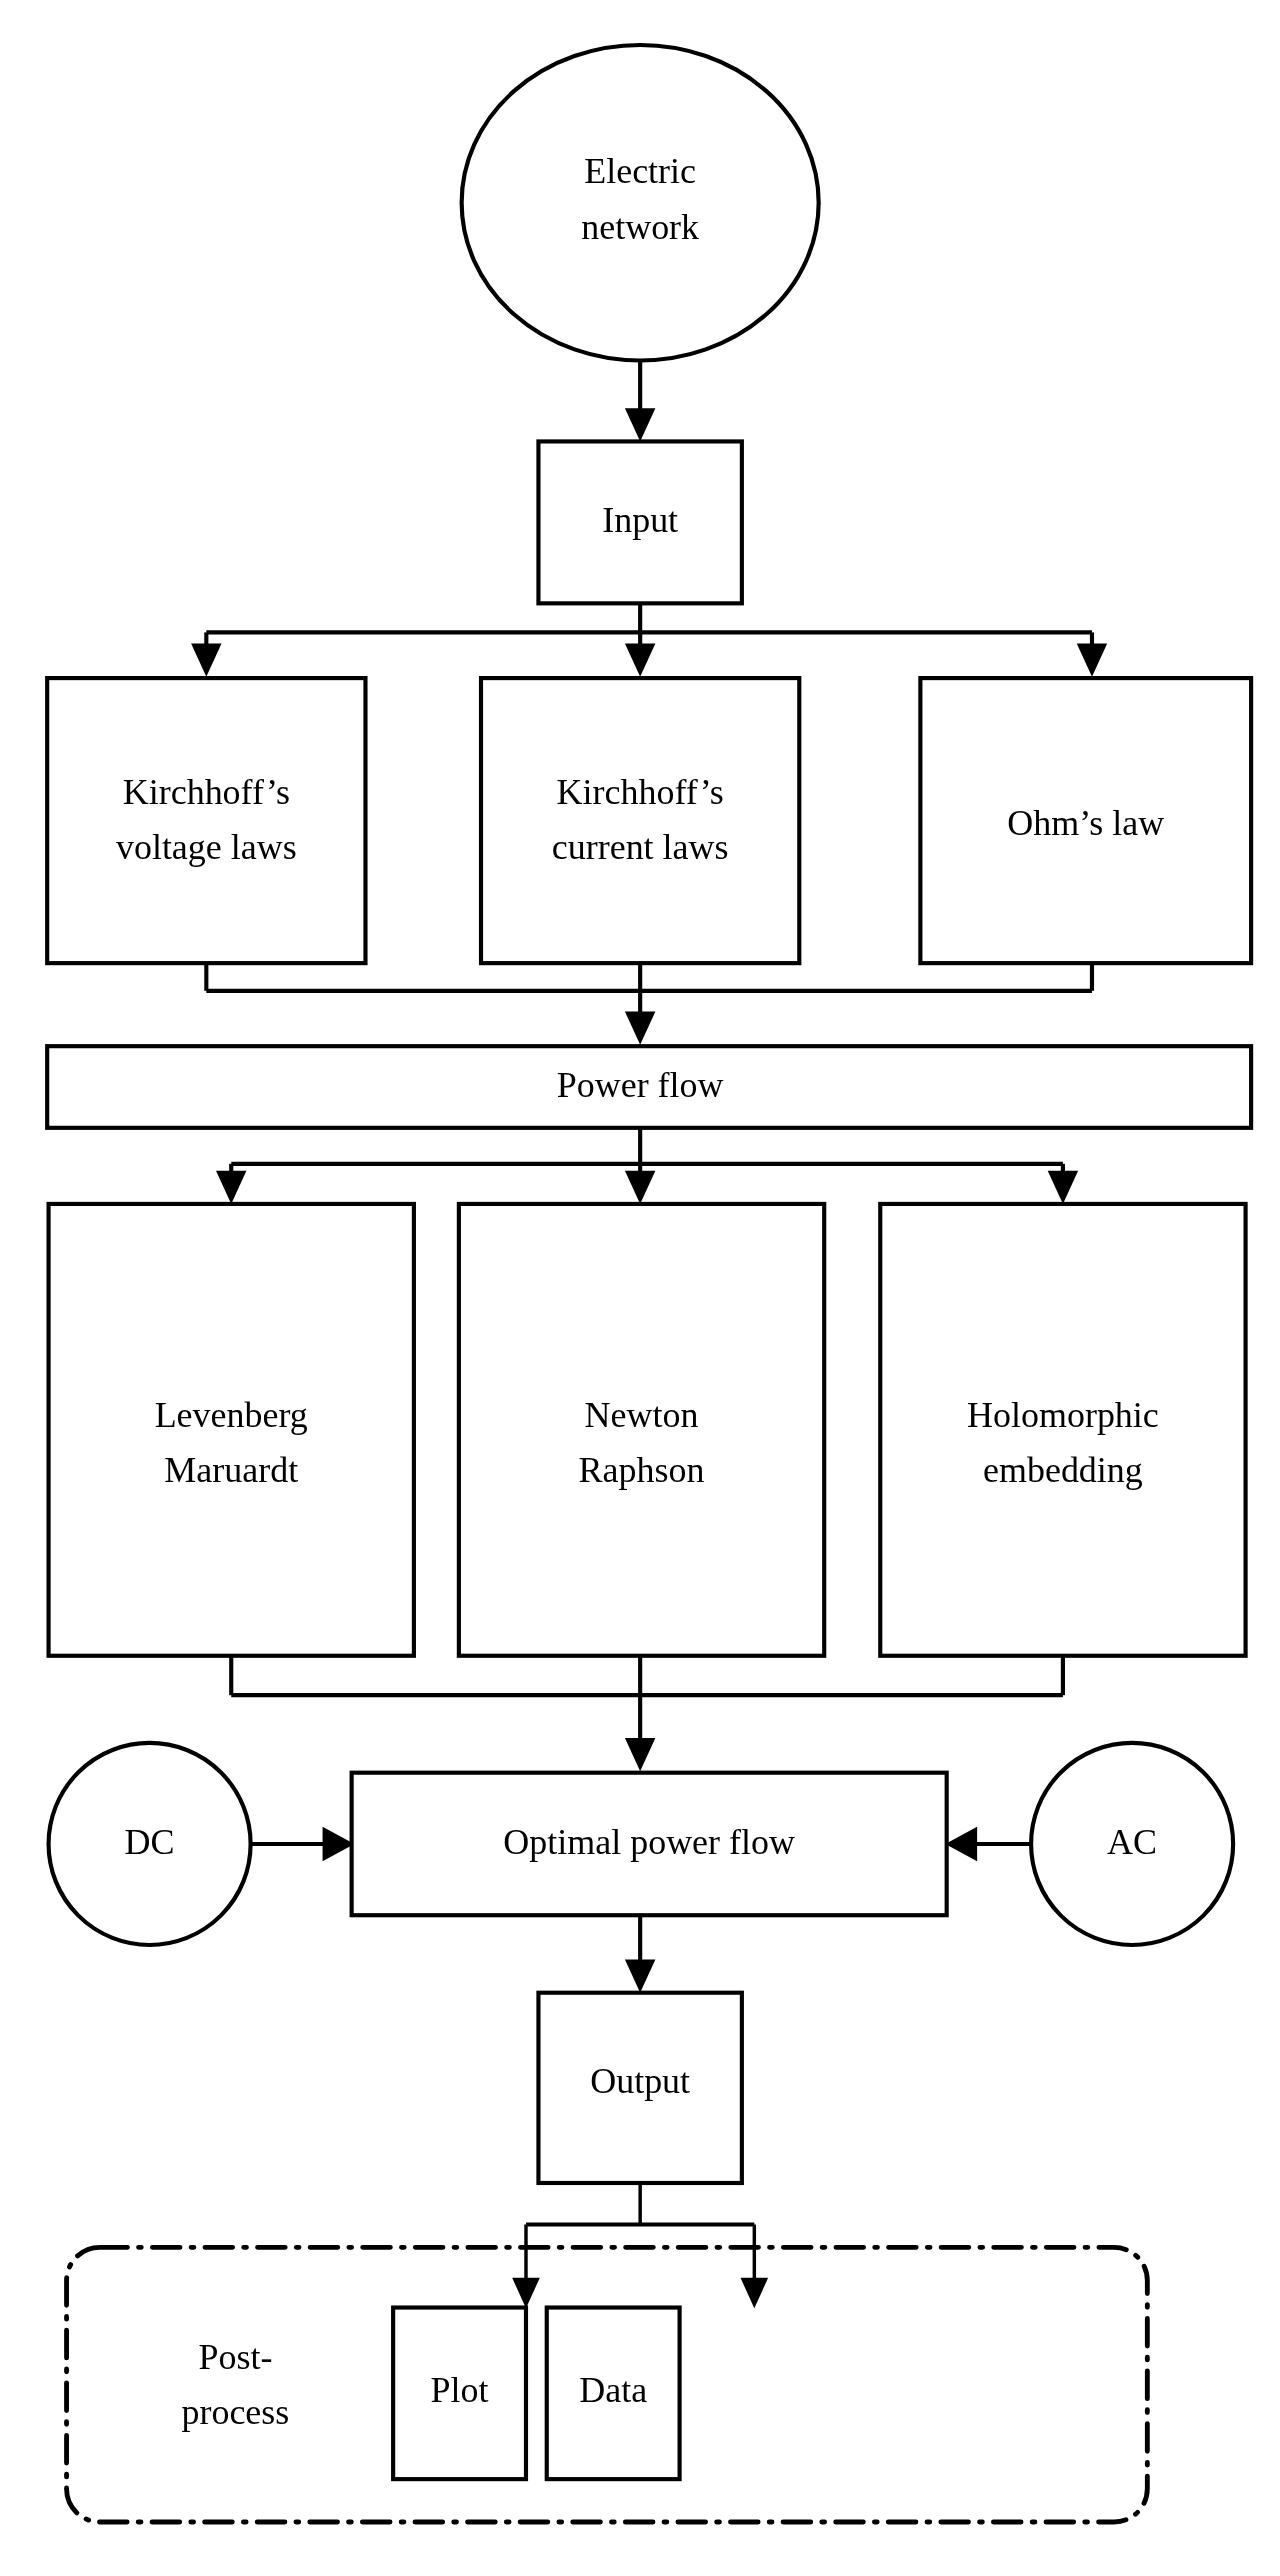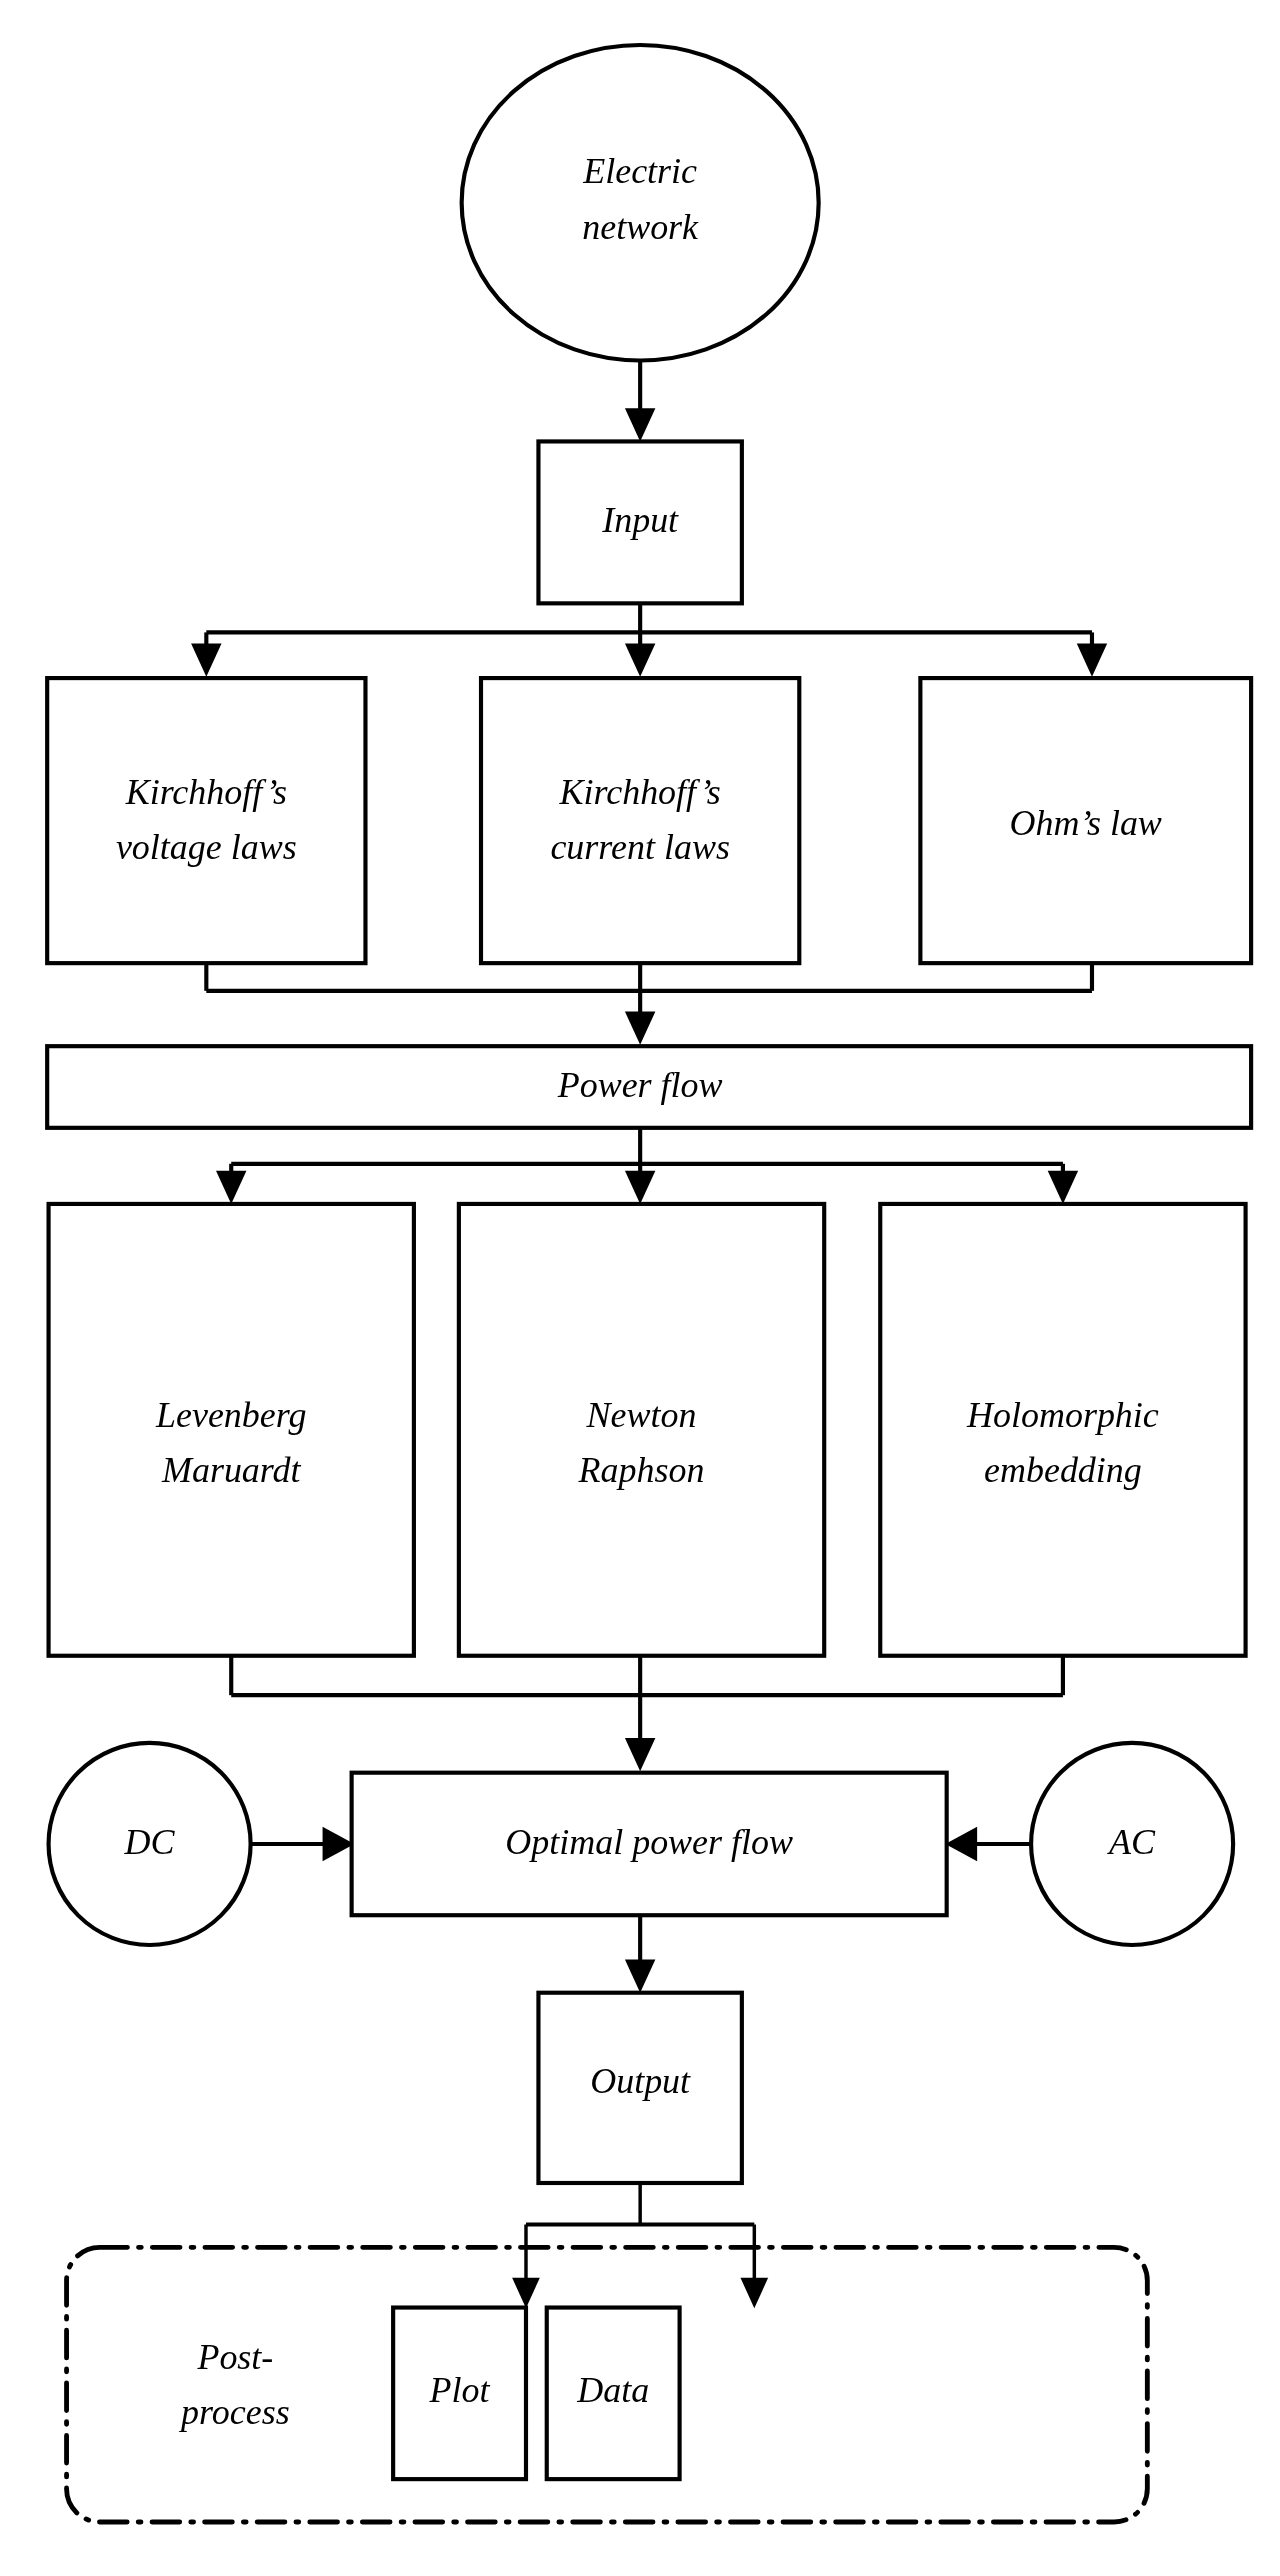--- a/index.html
+++ b/index.html
@@ -10,21 +10,20 @@
   body {
     width: 1281px;
     height: 2576px;
     font-family: "Liberation Serif", "DejaVu Serif", serif;
     overflow: hidden;
   }
   #flow-root {
     position: relative;
     width: 1281px;
     height: 2576px;
-    font-style: italic;
   }
   svg#flow-svg {
     display: block;
     width: 1281px;
     height: 2576px;
   }
   .node-shape {
     fill: #ffffff;
     stroke: #000000;
     stroke-width: 6;

